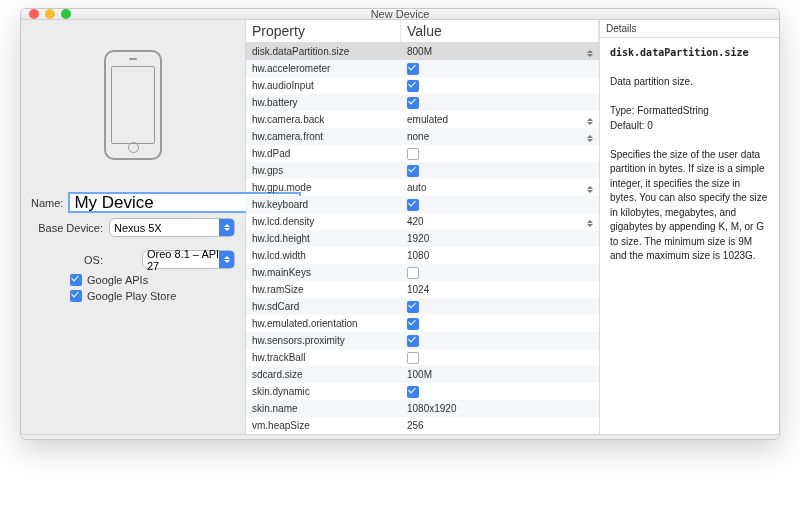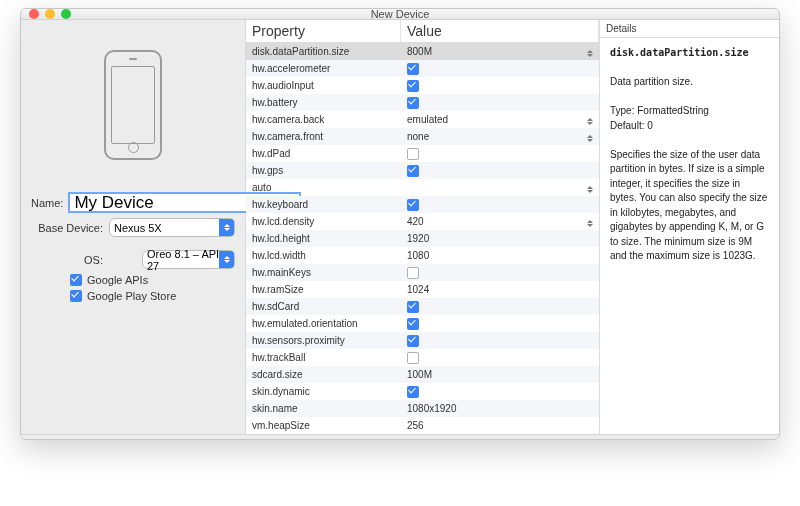--- a/index.html
+++ b/index.html
@@ -166,20 +166,21 @@
                 <span class="cb off"></span>
               </div>
             </div>
             <div class="row">
               <div class="c1">hw.gps</div>
               <div class="c2">
                 <span class="cb"></span>
               </div>
             </div>
             <div class="row">
+              <div class="c1">hw.gpu.mode</div>
               <div class="c2">
                 <span>auto</span>
                 <span class="stepper">
                   <span class="up"></span>
                   <span class="down"></span>
                 </span>
               </div>
             </div>
             <div class="row">
               <div class="c1">hw.keyboard</div>

